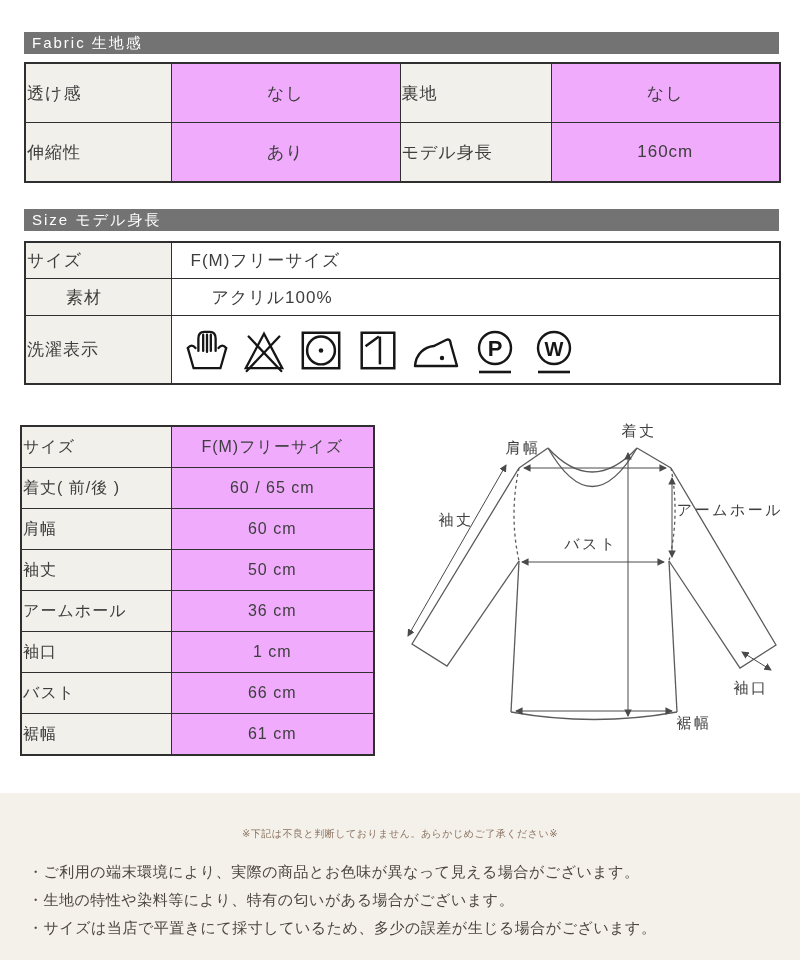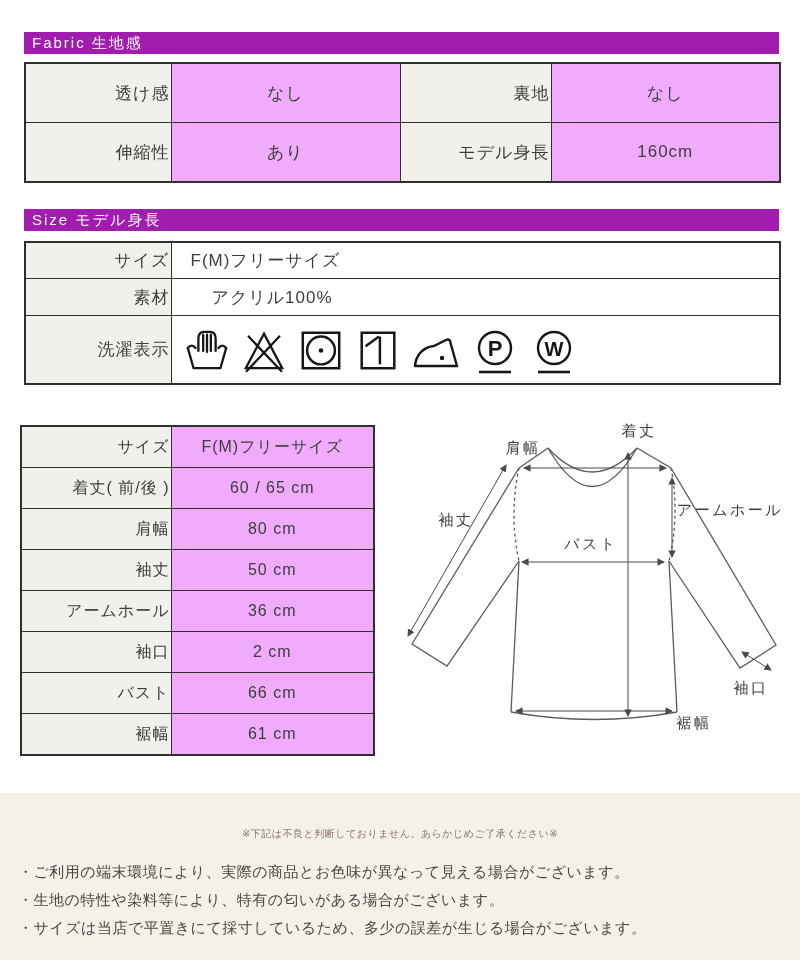--- a/index.html
+++ b/index.html
@@ -1,40 +1,40 @@
 <!DOCTYPE html>
 <html><head>
 <meta charset="utf-8">
 <style>
   html,body{margin:0;padding:0;background:#fff;}
   .page{position:relative;width:800px;height:960px;background:#ffffff;overflow:hidden;
         font-family:"Liberation Sans","DejaVu Sans",sans-serif;color:#3d3d3d;}
-  .section-bar{position:absolute;left:24px;width:755px;height:22px;background:#a21caf;
+  .section-bar{position:absolute;left:24px;width:755px;height:22px;background:#737373;
         color:#ffffff;font-size:15px;letter-spacing:2px;line-height:22px;padding-left:8px;
         box-sizing:border-box;white-space:nowrap;}
   table{position:absolute;border-collapse:collapse;table-layout:fixed;background:#fff;}
   td{border:1px solid #2f2f2f;font-size:17px;letter-spacing:1px;overflow:hidden;white-space:nowrap;}
   .outer{border:2px solid #2f2f2f;}
-  .lbl{background:#f2f0ea;text-align:right;}
+  .lbl{background:#f2f0ea;text-align:left;}
   .val{background:#f0abfc;text-align:center;}
   .vleft{background:#ffffff;text-align:left;padding-left:19px;}
   #fabric-table{left:24px;top:62px;width:755px;}
   #fabric-table td{height:56px;}
   #size-info-table{left:24px;top:241px;width:755px;}
   #size-info-table tr.r1 td{height:33px;}
   #size-info-table tr.r2 td{height:34px;padding-left:40px;}
   #size-info-table tr.r3 td{height:65px;}
   #measure-table{left:20px;top:425px;width:353px;}
   #measure-table td{height:38px;font-size:16px;}
   .care-cell{padding:0;}
   .care-icons{display:flex;align-items:center;gap:11px;padding-left:12px;}
   .care-icons svg{display:block;}
   .notes{position:absolute;left:0;top:793px;width:800px;height:167px;background:#f4f1ea;}
   .notes-title{margin-top:34px;text-align:center;font-size:10px;color:#8b7361;letter-spacing:0.5px;}
-  .notes-list{margin:17px 0 0 18px;font-size:15px;color:#4c463e;line-height:28px;letter-spacing:0.5px;}
+  .notes-list{margin:17px 0 0 28px;font-size:15px;color:#4c463e;line-height:28px;letter-spacing:0.5px;}
   .notes-list div{white-space:nowrap;}
   .diagram{position:absolute;left:390px;top:415px;width:410px;height:340px;}
   .diagram text{font-size:15px;fill:#3f3f3f;letter-spacing:2.5px;
         font-family:"Liberation Sans","DejaVu Sans",sans-serif;}
 </style>
 </head>
 <body>
 
 <div class="page">
 
@@ -134,33 +134,33 @@
         <tr>
       <td class="lbl">サイズ</td>
       <td class="val">F(M)フリーサイズ</td>
     </tr>
     <tr>
       <td class="lbl">着丈( 前/後 )</td>
       <td class="val">60 / 65 cm</td>
     </tr>
     <tr>
       <td class="lbl">肩幅</td>
-      <td class="val">80 cm</td>
+      <td class="val">60 cm</td>
     </tr>
     <tr>
       <td class="lbl">袖丈</td>
       <td class="val">50 cm</td>
     </tr>
     <tr>
       <td class="lbl">アームホール</td>
       <td class="val">36 cm</td>
     </tr>
     <tr>
       <td class="lbl">袖口</td>
-      <td class="val">2 cm</td>
+      <td class="val">1 cm</td>
     </tr>
     <tr>
       <td class="lbl">バスト</td>
       <td class="val">66 cm</td>
     </tr>
     <tr>
       <td class="lbl">裾幅</td>
       <td class="val">61 cm</td>
     </tr>
   </tbody>

